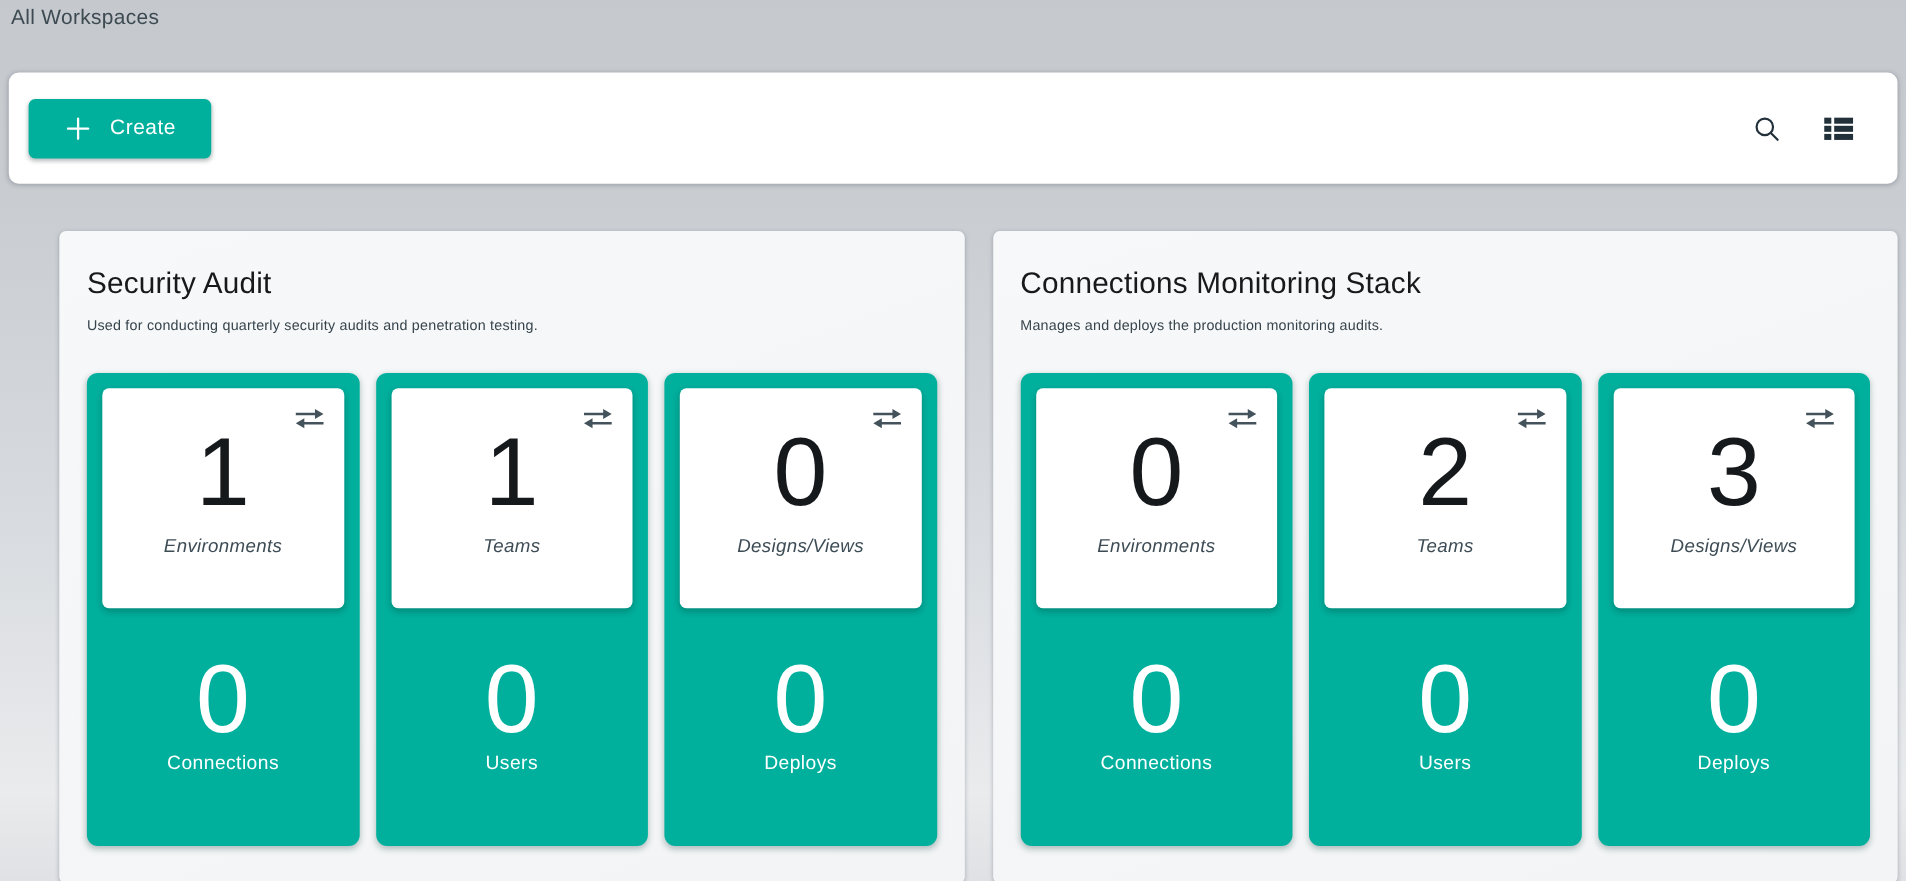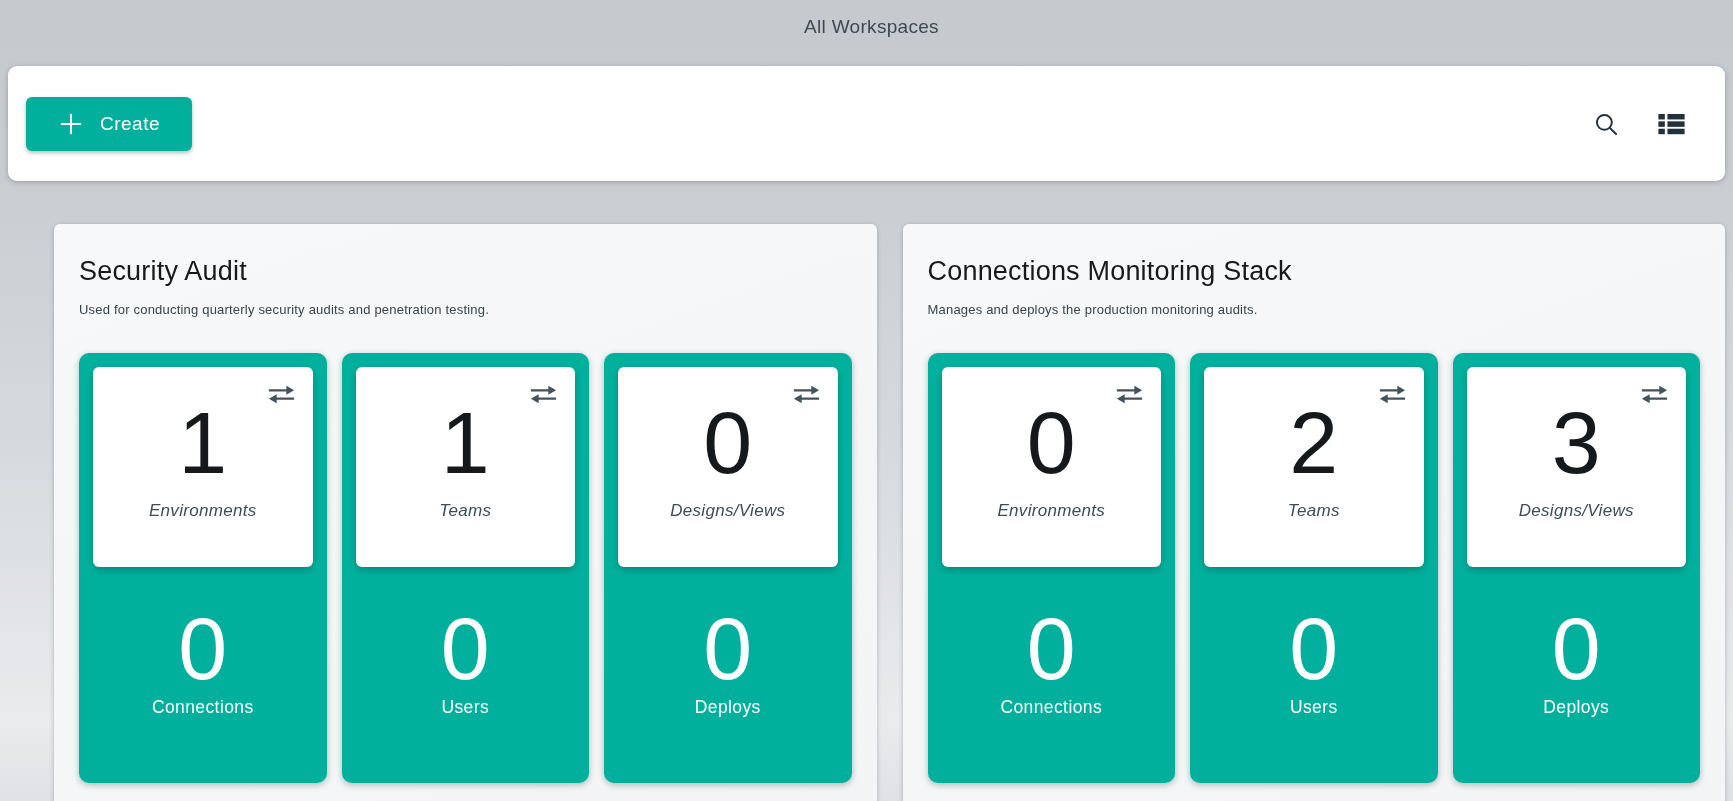--- a/index.html
+++ b/index.html
@@ -4,28 +4,28 @@
 <style>
   * { margin: 0; padding: 0; box-sizing: border-box; }
   html, body { width: 1733px; height: 801px; overflow: hidden; }
   body {
     font-family: "Liberation Sans", "DejaVu Sans", sans-serif;
     background: linear-gradient(180deg, #c5c9ce 0%, #c9cdd2 22%, #d6d9dd 55%, #e9ebed 90%, #dfe1e4 100%);
   }
   .page { width: 1733px; height: 801px; position: relative; }
 
   
-  .page-header { height: 58px; padding: 16px 0 0 10px; text-align: center; }
+  .page-header { height: 58px; padding: 6px 0 0 10px; }
   .page-title {
     font-size: 19px; color: #3d4a52; letter-spacing: 0.3px; font-weight: 400;
   }
 
   
   .toolbar {
-    margin: 8px 8px 0 8px; height: 115px; background: #ffffff;
+    margin: 8px 8px 0 8px; height: 101px; background: #ffffff;
     border-radius: 9px; box-shadow: 0 1px 5px rgba(70,80,92,0.38);
     display: flex; align-items: center; justify-content: space-between;
     padding: 0 36px 0 18px;
   }
   .create-button {
     width: 166px; height: 54px; border: none; cursor: pointer;
     background: #00B09D; color: #ffffff; border-radius: 6px;
     font-family: inherit; font-size: 19px; letter-spacing: 0.5px;
     display: flex; align-items: center; justify-content: center; gap: 16px;
     box-shadow: 0 2px 4px rgba(40,60,60,0.35);

